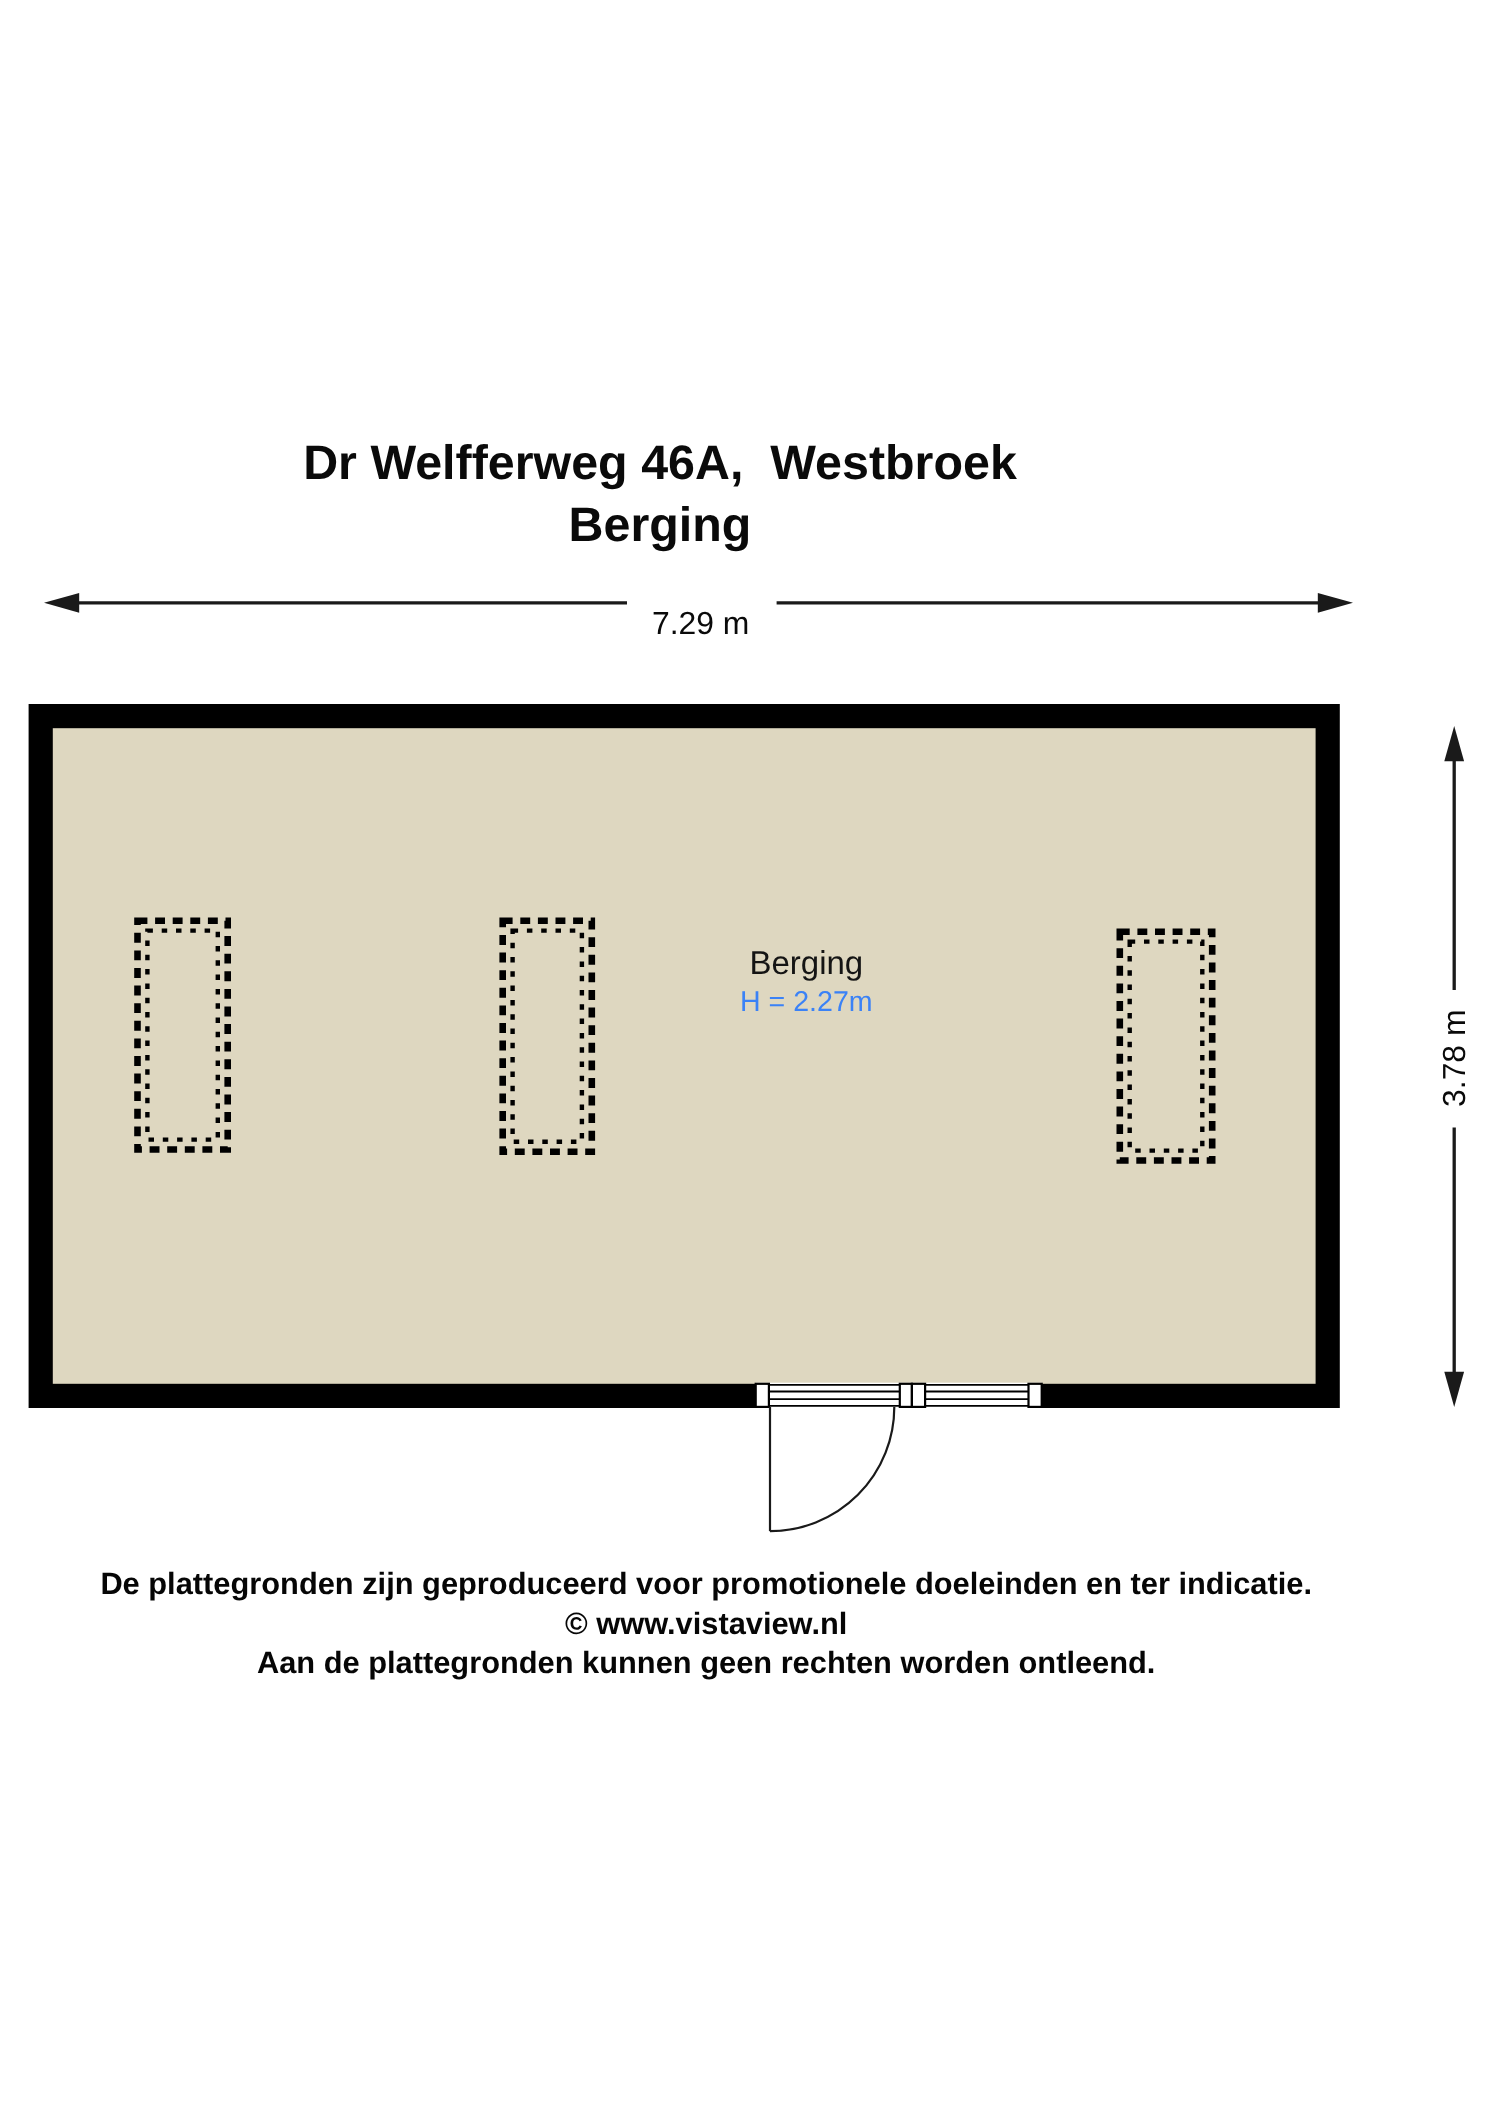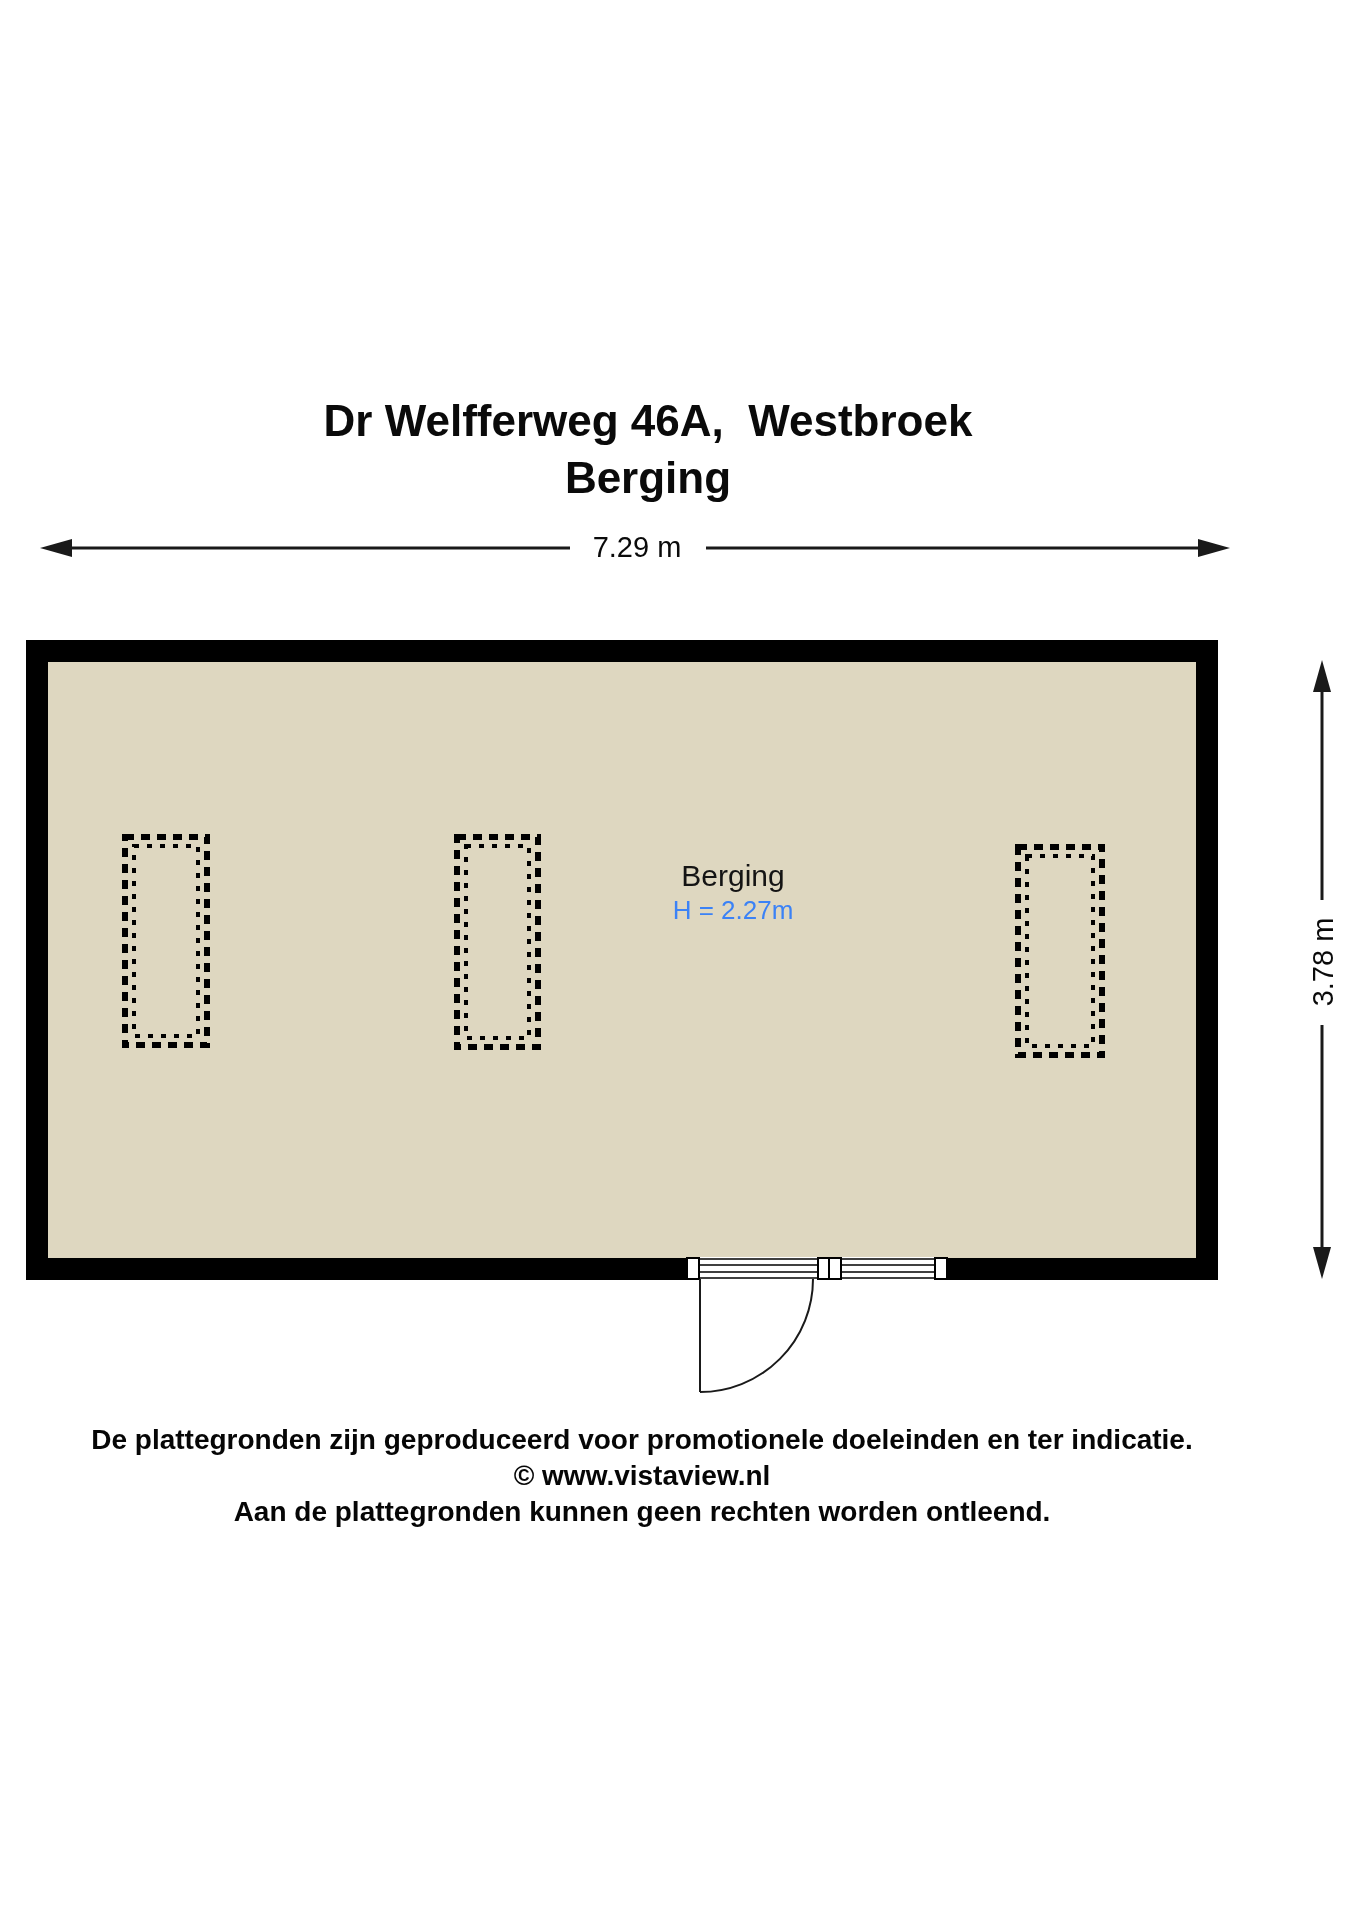--- a/index.html
+++ b/index.html
@@ -1,24 +1,24 @@
 <!DOCTYPE html>
 <html><head>
 <meta charset="utf-8">
 <style>
   html,body{margin:0;padding:0;}
   body{
     width:1358px;height:1920px;position:relative;background:#ffffff;
     font-family:"Liberation Sans", sans-serif;color:#000;overflow:hidden;
   }
   .abs{position:absolute;}
-  .title-block{left:0;top:392px;width:1200px;text-align:center;padding-left:48px;}
+  .title-block{left:0;top:392px;width:1200px;text-align:center;}
   .title-line{font-weight:bold;font-size:44px;line-height:57px;white-space:pre;color:#0a0a0a;}
   .plan-svg{left:0;top:0;}
-  .dim-label-h{left:557px;top:531px;width:160px;text-align:center;font-size:29px;color:#0a0a0a;}
+  .dim-label-h{left:557px;top:551px;width:160px;text-align:center;font-size:29px;color:#0a0a0a;}
   .dim-label-v{
     left:1242px;top:947px;width:160px;height:30px;text-align:center;font-size:29px;color:#0a0a0a;
     transform:rotate(-90deg);transform-origin:50% 50%;
   }
   .room-label{left:633px;top:858px;width:200px;text-align:center;}
   .room-name{font-size:30px;line-height:36px;color:#141414;}
   .room-height{font-size:26px;line-height:32px;color:#3b82f6;}
   .footer-block{left:0;top:1422px;width:1284px;text-align:center;font-size:28px;line-height:36px;color:#060606;font-weight:bold;}
 </style>
 </head>

